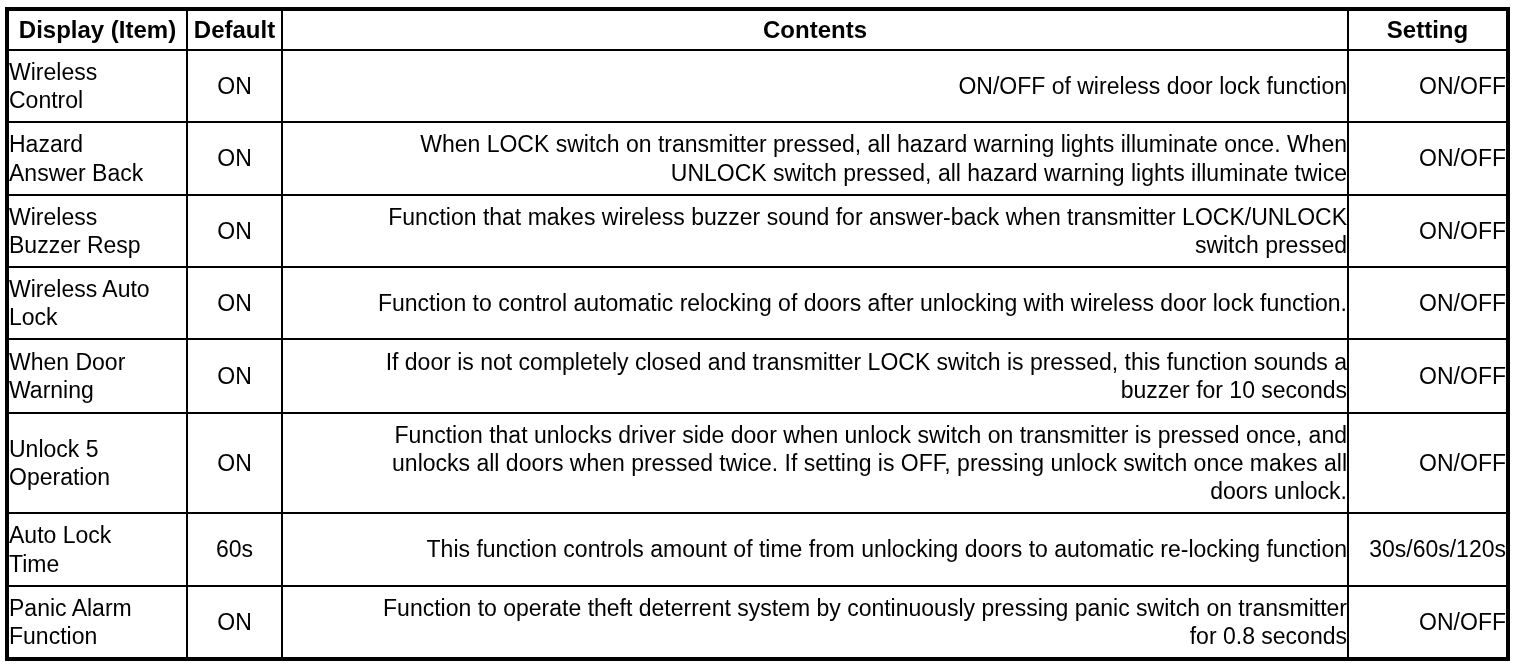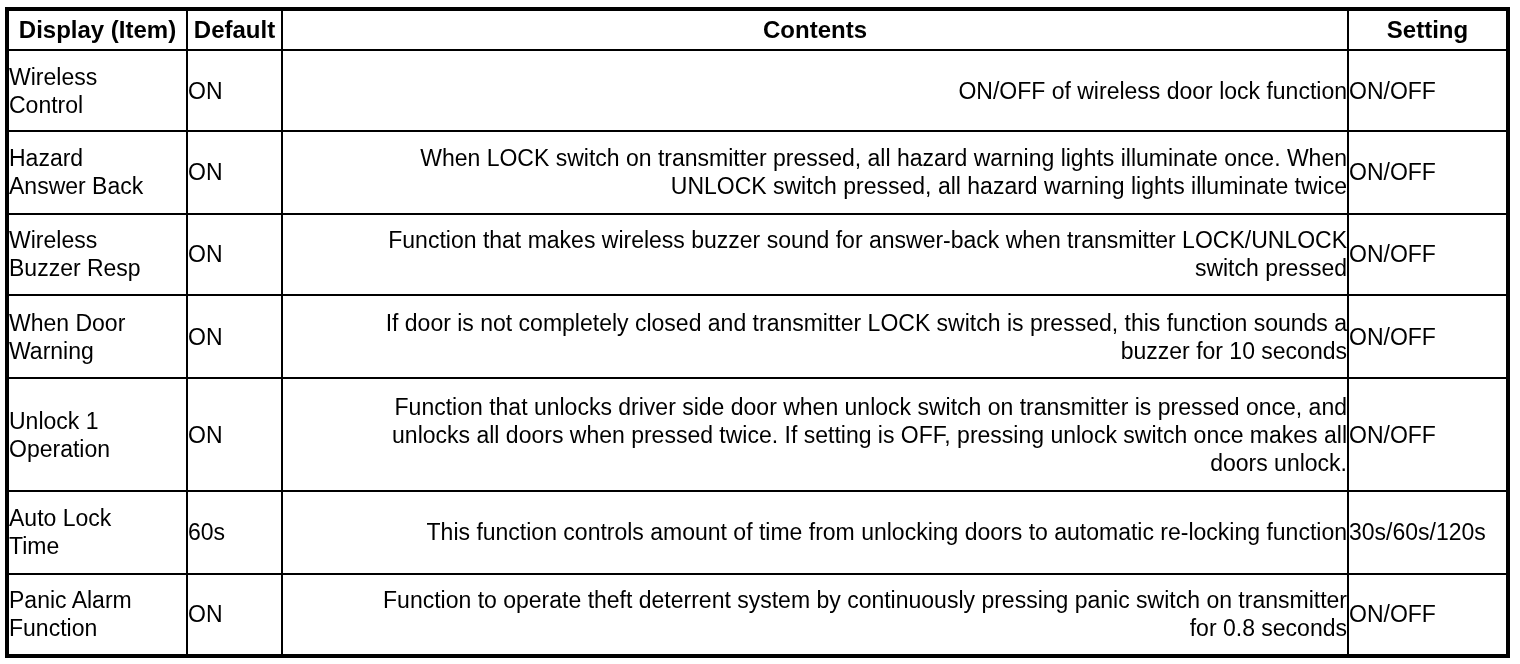--- a/index.html
+++ b/index.html
@@ -65,30 +65,30 @@
   
   tbody td {
     font-size: 23px;
     line-height: 1.22;
   }
   td.cell-item {
     text-align: left;
     padding: 2px 4px;
   }
   td.cell-default {
-    text-align: left;
+    text-align: center;
     padding: 2px 2px;
     white-space: nowrap;
   }
   td.cell-contents {
     text-align: right;
     padding: 4px 6px 4px 8px;
   }
   td.cell-setting {
-    text-align: left;
+    text-align: right;
     padding: 2px 1px;
     white-space: nowrap;
   }
 
   .cell-item .line,
   .cell-contents .line {
     display: block;
   }
 
   
@@ -156,37 +156,48 @@
           <span class="line">Buzzer Resp</span>
         </td>
         <td class="cell-default">ON</td>
         <td class="cell-contents">
           <span class="line">Function that makes wireless buzzer sound for answer-back when transmitter LOCK/UNLOCK</span>
           <span class="line">switch pressed</span>
         </td>
         <td class="cell-setting">ON/OFF</td>
       </tr>
 
+      <tr class="r3">
+        <td class="cell-item">
+          <span class="line">Wireless Auto</span>
+          <span class="line">Lock</span>
+        </td>
+        <td class="cell-default">ON</td>
+        <td class="cell-contents">
+          <span class="line">Function to control automatic relocking of doors after unlocking with wireless door lock function.</span>
+        </td>
+        <td class="cell-setting">ON/OFF</td>
+      </tr>
 
       <tr class="r4">
         <td class="cell-item">
           <span class="line">When Door</span>
           <span class="line">Warning</span>
         </td>
         <td class="cell-default">ON</td>
         <td class="cell-contents">
           <span class="line">If door is not completely closed and transmitter LOCK switch is pressed, this function sounds a</span>
           <span class="line">buzzer for 10 seconds</span>
         </td>
         <td class="cell-setting">ON/OFF</td>
       </tr>
 
       <tr class="r5">
         <td class="cell-item">
-          <span class="line">Unlock 1</span>
+          <span class="line">Unlock 5</span>
           <span class="line">Operation</span>
         </td>
         <td class="cell-default">ON</td>
         <td class="cell-contents">
           <span class="line">Function that unlocks driver side door when unlock switch on transmitter is pressed once, and</span>
           <span class="line">unlocks all doors when pressed twice. If setting is OFF, pressing unlock switch once makes all</span>
           <span class="line">doors unlock.</span>
         </td>
         <td class="cell-setting">ON/OFF</td>
       </tr>

